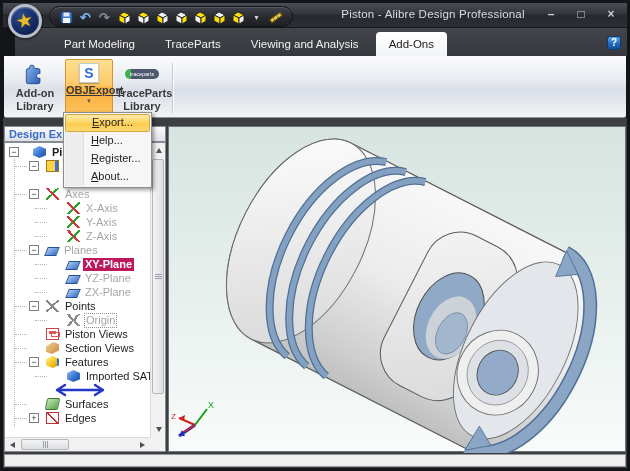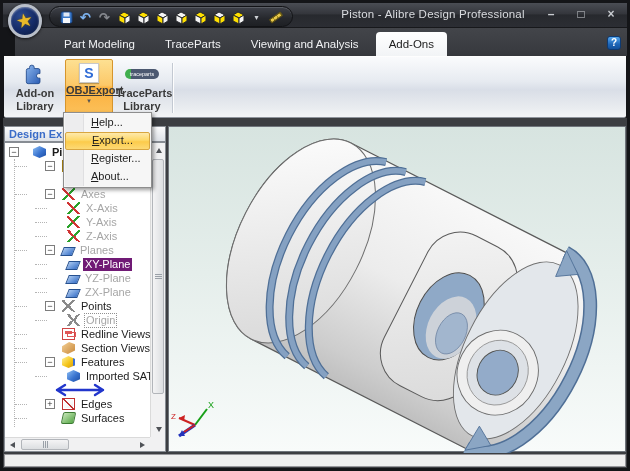--- a/index.html
+++ b/index.html
@@ -105,30 +105,30 @@
     white-space:nowrap; overflow:hidden;
   }
   .tree-wrap { position:absolute; left:0; top:16px; width:162px; height:310px; background:#fff; border:1px solid #878c93; overflow:hidden; }
   .tree-rows { position:absolute; left:0; top:0; right:15px; bottom:14px; padding-top:2px; overflow:hidden; }
   .vline { position:absolute; left:9px; top:16px; height:268px; border-left:1px dotted #b4b4b4; }
   .trow { position:relative; height:14px; display:flex; align-items:center; font-size:11px; color:#1c1c1c; white-space:nowrap; }
   .trow::before { content:""; position:absolute; top:7px; border-top:1px dotted #b4b4b4; }
   .lvl1::before { left:10px; width:12px; }
   .lvl2::before { left:30px; width:12px; }
   .lvl0 { padding-left:4px; } .lvl0 .exp { margin-right:14px; }
-  .lvl1 { padding-left:40px; } .lvl1 .exp { margin-right:7px; }
+  .lvl1 { padding-left:24px; } .lvl1 .exp { margin-right:7px; }
   .lvl2 { padding-left:45px; } .lvl2 .exp { margin-right:7px; }
   .exp { position:relative; z-index:2; width:10px; height:10px; border:1px solid #7d7d7d; background:#fff; font-size:9px; line-height:8px; text-align:center; color:#333; flex:0 0 auto; }
   .exp.minus::before { content:"−"; } .exp.plus::before { content:"+"; }
   .exp.none { visibility:hidden; }
   .ticon { width:13px; height:12px; margin-right:4px; flex:0 0 auto; position:relative; z-index:2; }
   .tlabel { padding:0 2px; line-height:13px; }
   .muted .tlabel { color:#a6a6a6; }
   .bold .tlabel { font-weight:bold; }
-  .selected .tlabel { background:#701a75; color:#fff; }
+  .selected .tlabel { background:#be185d; color:#fff;font-weight:bold; }
   .focused .tlabel { border:1px dotted #909090; color:#a6a6a6; padding:0 1px; }
   .spacer-row { height:14px; }
 
   
   .ic-part { background:linear-gradient(135deg,#8fc0f4 0%,#3a74d0 55%,#1d4da2 100%);
     clip-path:polygon(50% 0,100% 26%,100% 78%,50% 100%,0 78%,0 26%); }
   .ic-config { background:linear-gradient(90deg,#ffd24a 0 8px,#3a6fd8 8px); border:1px solid #a07c10; }
   .ic-axes,.ic-axis {
     background:
       linear-gradient(45deg,transparent 44%,#d03434 44%,#d03434 56%,transparent 56%),
@@ -374,21 +374,21 @@
         <span class="tlabel">Points</span>
       </div>
       <div class="trow lvl2 muted focused">
         <span class="exp none"></span>
         <span class="ticon ic-point"></span>
         <span class="tlabel">Origin</span>
       </div>
       <div class="trow lvl1">
         <span class="exp none"></span>
         <span class="ticon ic-redline"></span>
-        <span class="tlabel">Redline Views</span>
+        <span class="tlabel">Piston Views</span>
       </div>
       <div class="trow lvl1">
         <span class="exp none"></span>
         <span class="ticon ic-section"></span>
         <span class="tlabel">Section Views</span>
       </div>
       <div class="trow lvl1">
         <span class="exp minus"></span>
         <span class="ticon ic-features"></span>
         <span class="tlabel">Features</span>
@@ -397,28 +397,28 @@
         <span class="exp none"></span>
         <span class="ticon ic-part"></span>
         <span class="tlabel">Imported SAT file: C</span>
       </div>
       <div class="rollback">
         <svg width="50" height="14" viewBox="0 0 50 14">
           <path d="M2,7 L10,2 M2,7 L10,12 M2,7 L48,7 M48,7 L40,2 M48,7 L40,12" stroke="#2236cc" stroke-width="2.4" fill="none" stroke-linecap="round"></path>
         </svg>
       </div>
       <div class="trow lvl1">
+        <span class="exp none"></span>
+        <span class="ticon ic-surfaces"></span>
+        <span class="tlabel">Surfaces</span>
+      </div>
+      <div class="trow lvl1">
         <span class="exp plus"></span>
         <span class="ticon ic-edges"></span>
         <span class="tlabel">Edges</span>
-      </div>
-      <div class="trow lvl1">
-        <span class="exp none"></span>
-        <span class="ticon ic-surfaces"></span>
-        <span class="tlabel">Surfaces</span>
       </div>
     </div>
 
     <div class="vscroll">
       <div class="sbtn" style="top:0">
           <span class="tri-u"></span>
         </div>
       <div class="vthumb">
           <span class="grip-v"></span>
         </div>
@@ -497,19 +497,19 @@
       <polygon points="10,291 16,288 15,294" fill="#cc2222"></polygon>
       <text x="2" y="292" fill="#cc2222" font-size="8">Z</text>
       <line x1="26" y1="298" x2="10" y2="309" stroke="#2233bb" stroke-width="3.2"></line>
       <line x1="26" y1="298" x2="15" y2="305" stroke="#cc2222" stroke-width="2"></line>
       <polygon points="10,309 16,309 13,303" fill="#2233bb"></polygon>
     </g>
   </svg>
 </div>
 
 <div class="menu">
+  <div class="menu-item hl"><span class="u">E</span><span>xport...</span></div>
   <div class="menu-item"><span class="u">H</span><span>elp...</span></div>
-  <div class="menu-item hl"><span class="u">E</span><span>xport...</span></div>
   <div class="menu-item"><span class="u">R</span><span>egister...</span></div>
   <div class="menu-item"><span class="u">A</span><span>bout...</span></div>
 </div>
 
 <div class="statusbar"></div>
 
 </body></html>

